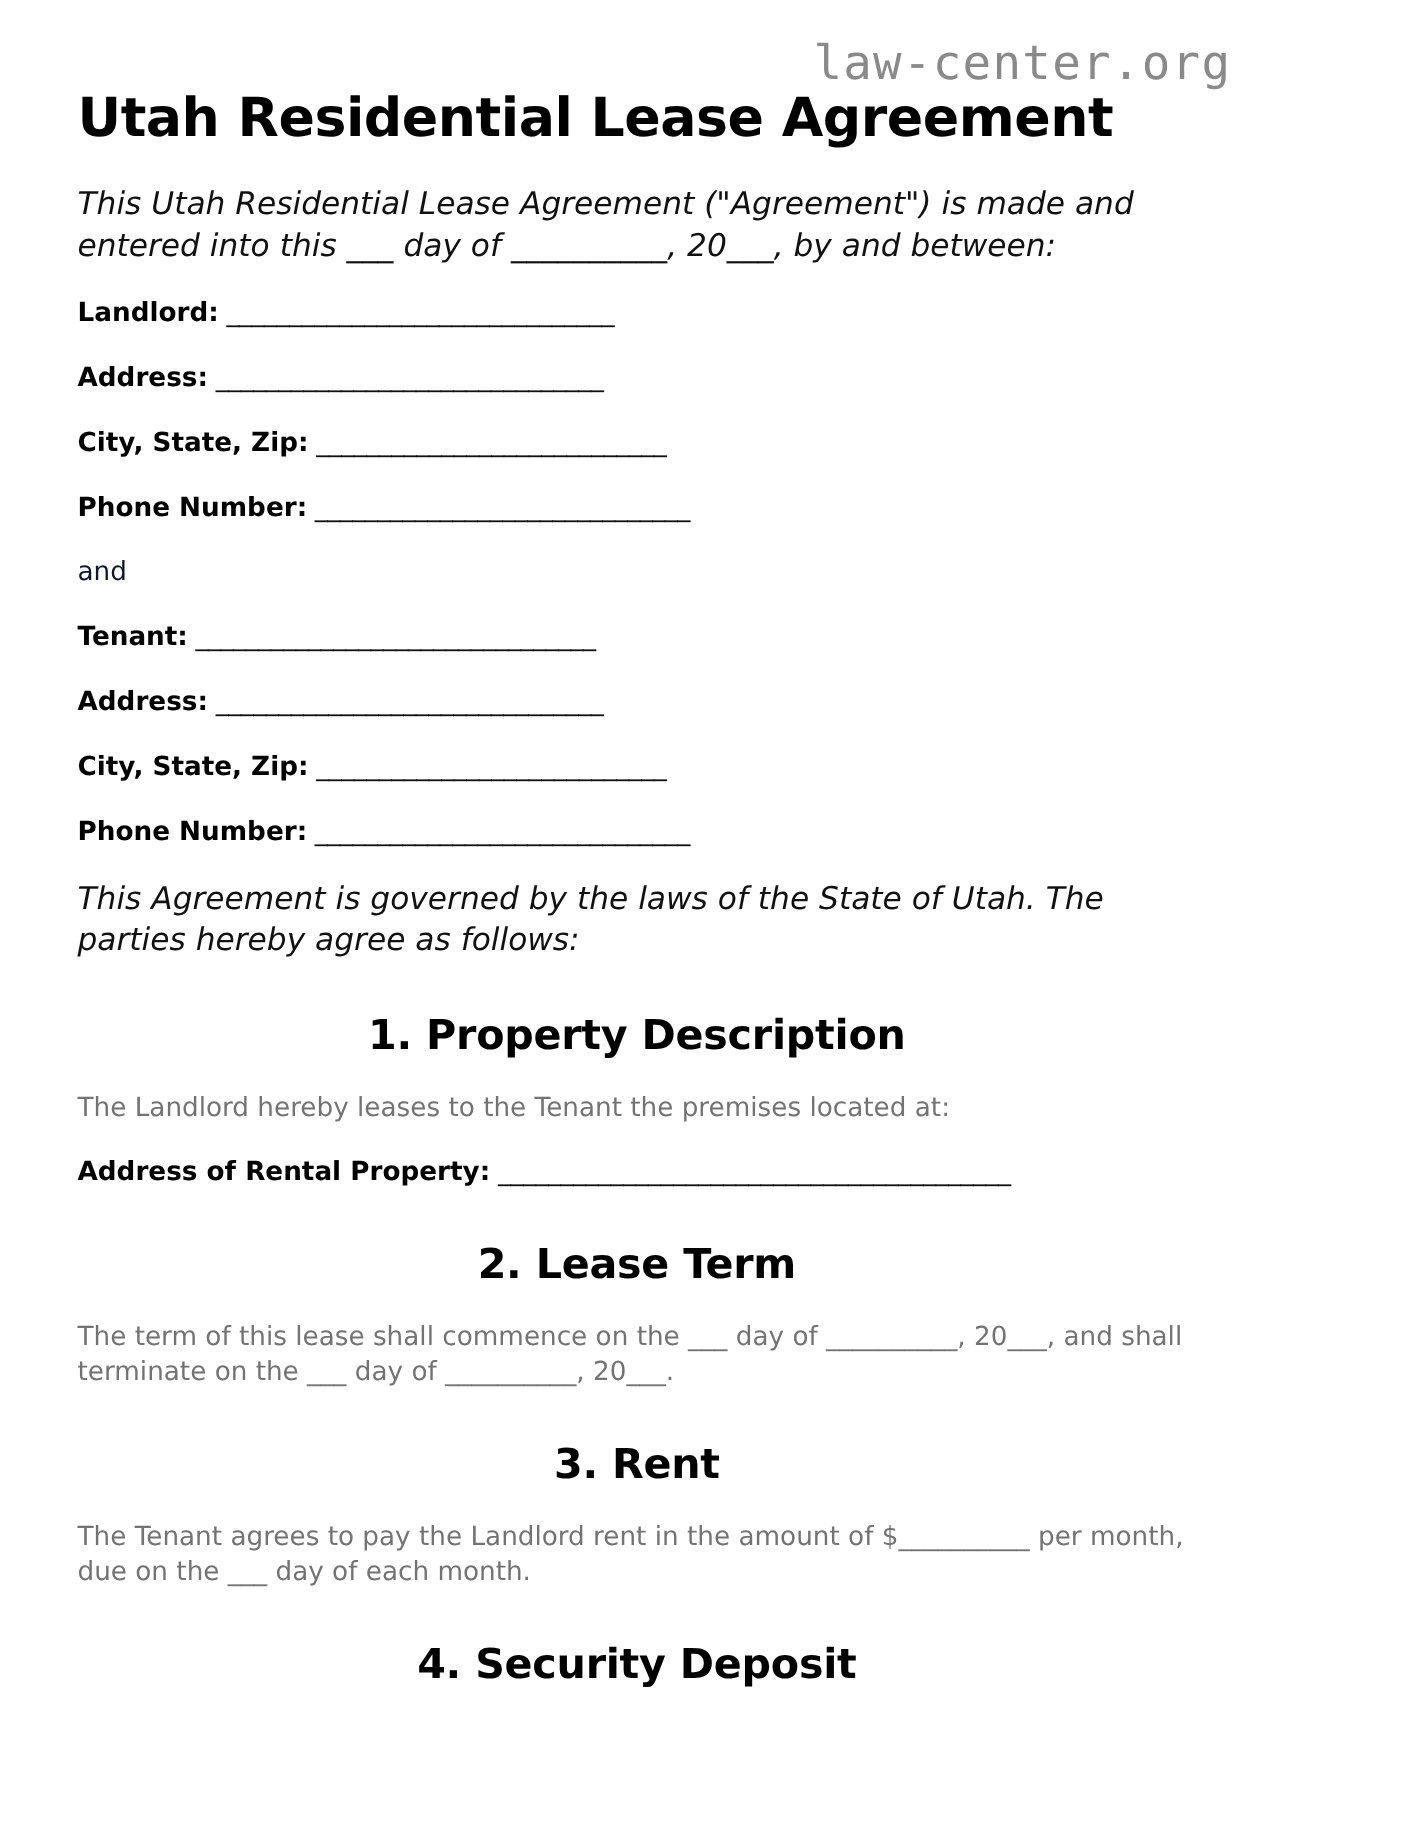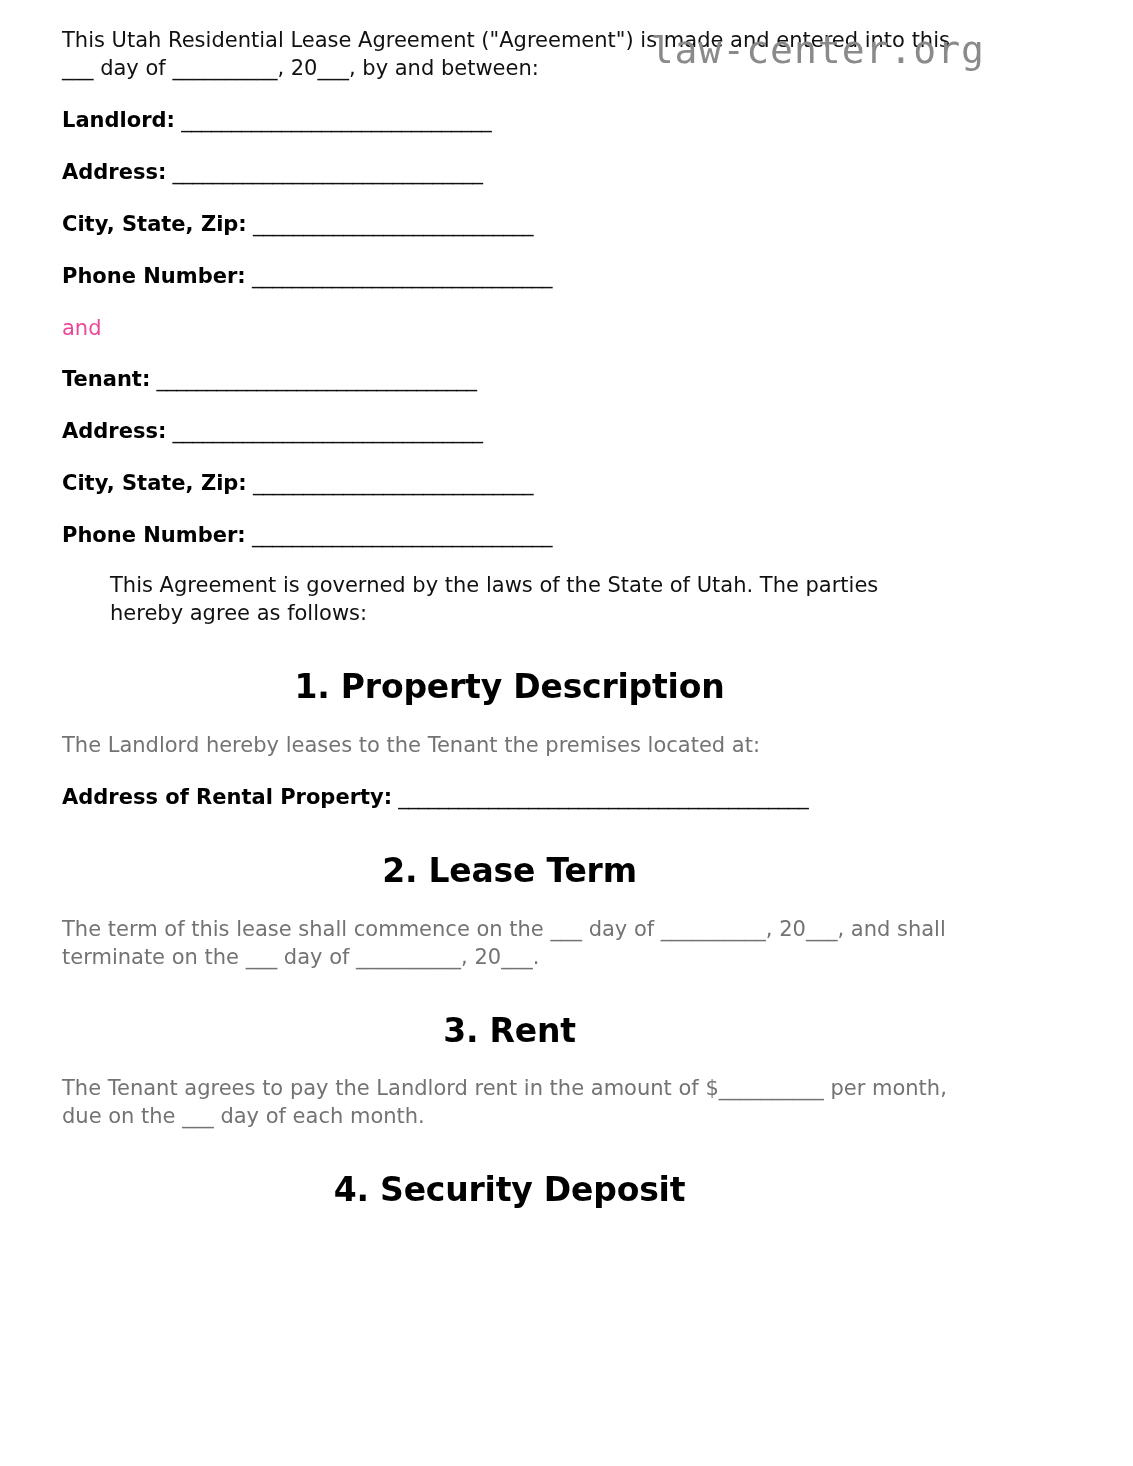--- a/index.html
+++ b/index.html
@@ -42,30 +42,30 @@
     padding-top: 72px;
     font-size: 43px;
     font-weight: bold;
     letter-spacing: -0.4px;
     line-height: 1.1;
     color: #000000;
   }
 
   
   .para {
-    font-size: 21px;
+    font-size: 25px;
     line-height: 1.33;
     margin: 0;
     padding-top: 27px;
     color: #111111;
     max-width: 980px;
+    font-style: italic;
   }
   .para.tight {
     padding-top: 22px;
-    margin-left: 48px;
   }
 
   
   .field-row {
     font-size: 21px;
     line-height: 1.33;
     padding-top: 24px;
     white-space: nowrap;
   }
   .field-label {
@@ -74,21 +74,21 @@
   }
   .field-blank {
     color: #111111;
     letter-spacing: -0.5px;
   }
 
   .plain-row {
     font-size: 21px;
     line-height: 1.33;
     padding-top: 24px;
-    color: #ec4899;
+    color: #0f172a;
   }
 
   
   .section-heading {
     margin: 0;
     padding-top: 40px;
     font-size: 33px;
     font-weight: bold;
     line-height: 1.15;
     letter-spacing: -0.2px;
@@ -105,20 +105,21 @@
     max-width: 990px;
   }
 </style>
 </head>
 <body>
 
 <div class="page">
 
   <div class="watermark">law-center.org</div>
 
+  <h1 class="doc-title">Utah Residential Lease Agreement</h1>
 
   <p class="para">This Utah Residential Lease Agreement ("Agreement") is made and entered into this ___ day of __________, 20___, by and between:</p>
 
   <div class="field-row">
     <span class="field-label">Landlord:</span><span class="field-blank"> _______________________________</span>
   </div>
 
   <div class="field-row">
     <span class="field-label">Address:</span><span class="field-blank"> _______________________________</span>
   </div>

